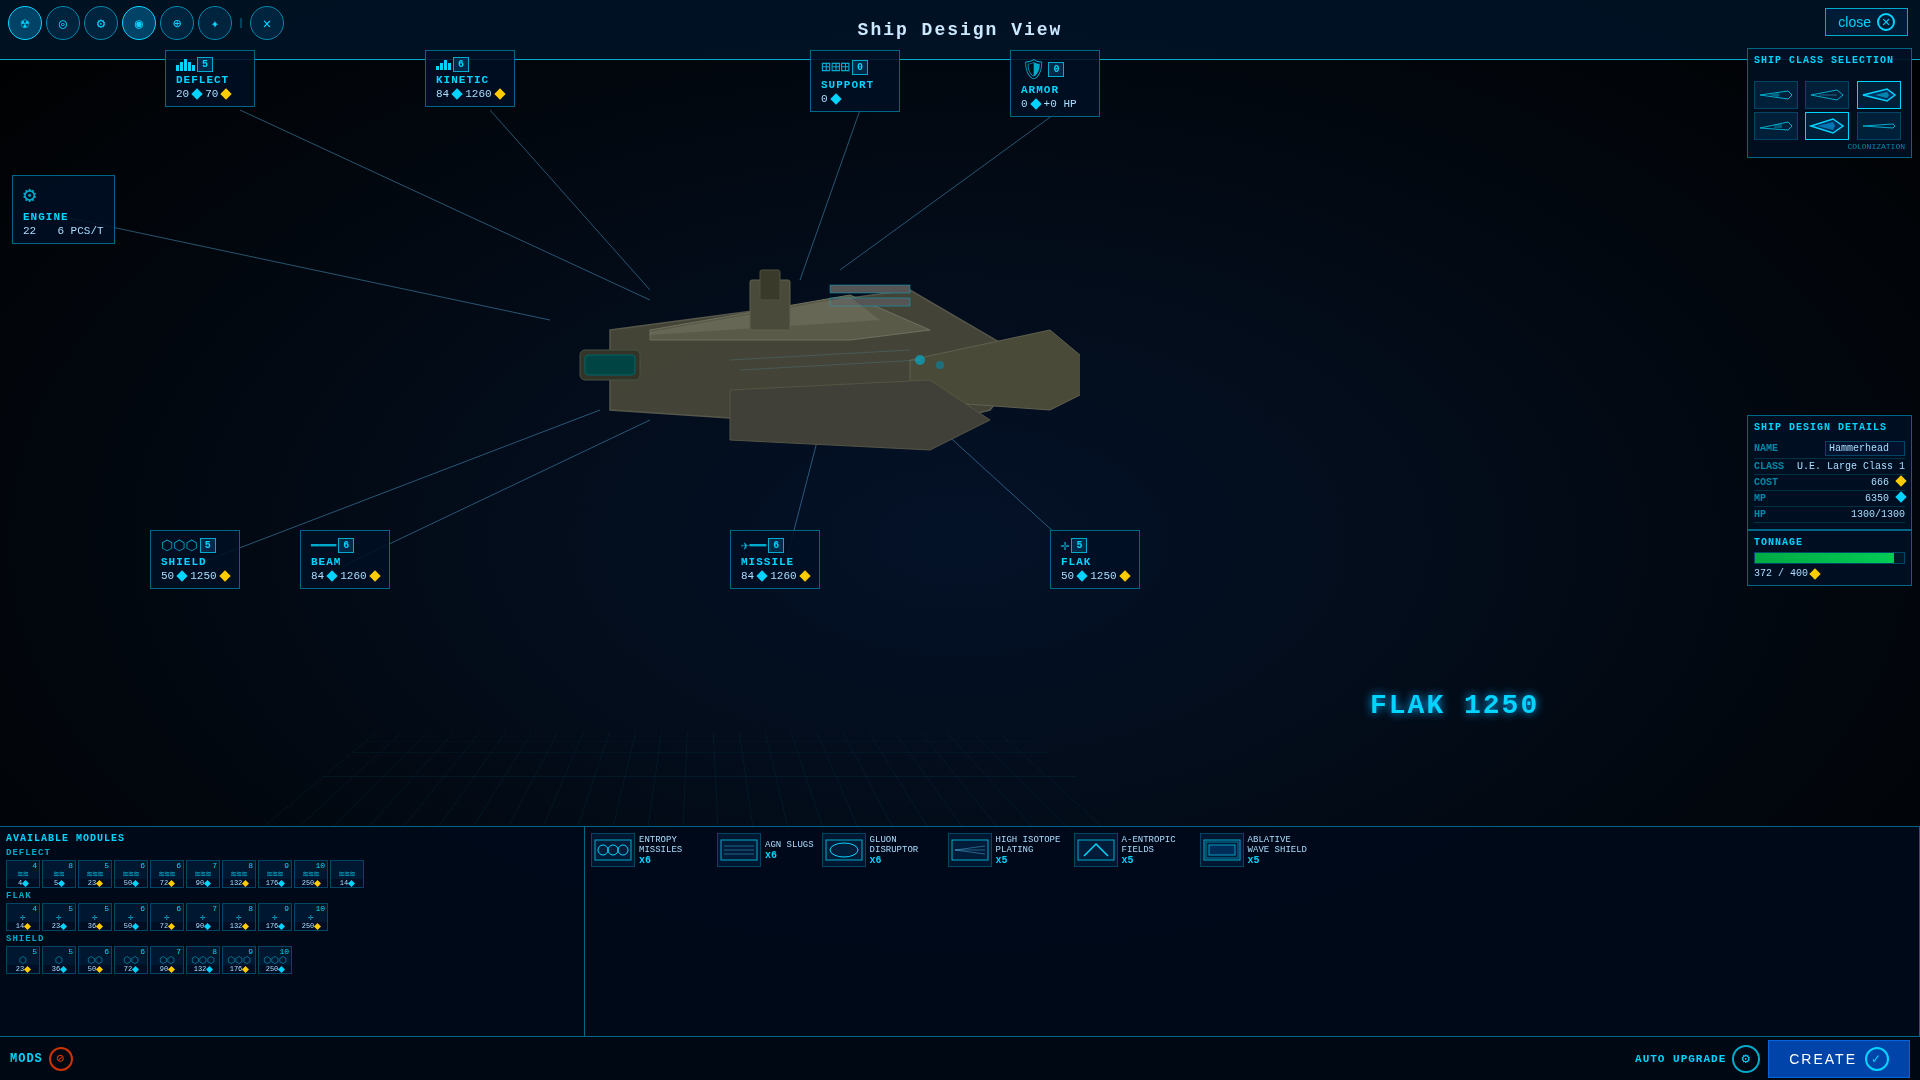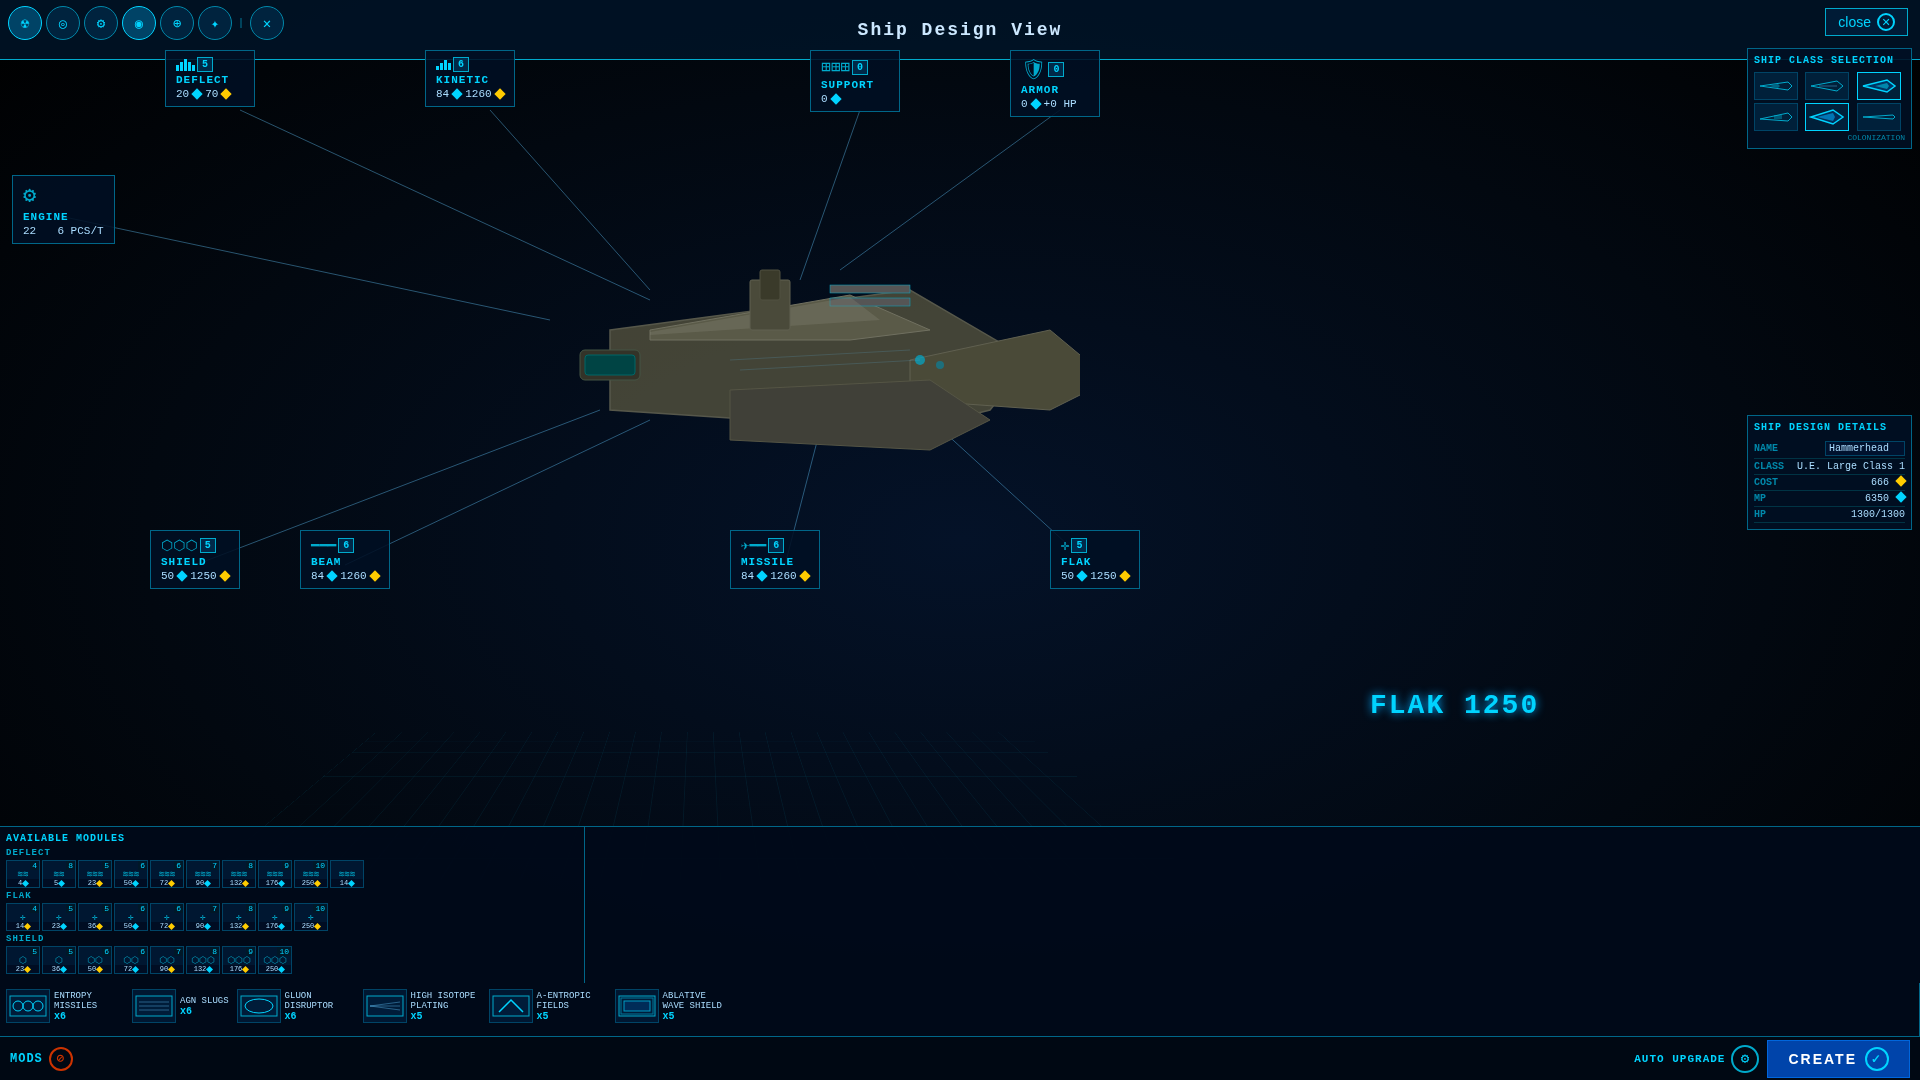--- a/index.html
+++ b/index.html
@@ -167,21 +167,21 @@
       width: 165px;
       background: rgba(0,15,35,0.9);
       border: 1px solid #006688;
       padding: 6px;
     }
     #ship-class-panel .panel-title {
       font-size: 10px;
       font-weight: bold;
       letter-spacing: 1px;
       color: #00d4ff;
-      margin-bottom: 6px;
+      margin-bottom: 15px;
     }
     .ship-thumb-grid {
       display: grid;
       grid-template-columns: 1fr 1fr 1fr;
       gap: 3px;
     }
     .ship-thumb {
       width: 44px; height: 28px;
       background: rgba(0,40,70,0.7);
       border: 1px solid #004466;
@@ -267,21 +267,20 @@
     }
 
     
     #bottom-area {
       position: absolute;
       bottom: 0; left: 0; right: 0;
       height: 210px;
       background: rgba(0,10,25,0.95);
       border-top: 1px solid #006688;
       display: flex;
-      flex-direction: column;
     }
 
     
     #available-modules {
       width: 585px;
       border-right: 1px solid #006688;
       padding: 6px;
     }
     #available-modules .panel-title {
       font-size: 10px;
@@ -440,21 +439,21 @@
       border-radius: 50%;
       display: flex; align-items: center; justify-content: center;
       color: #00d4ff;
       font-size: 14px;
     }
     #create-btn {
       background: #0044aa;
       border: 1px solid #0066dd;
       color: #fff;
       font-size: 14px;
-      font-weight: bold;
+      font-weight: normal;
       letter-spacing: 2px;
       padding: 6px 20px;
       cursor: pointer;
       display: flex; align-items: center; gap: 8px;
     }
     .checkmark-circle {
       width: 24px; height: 24px;
       border: 2px solid #00d4ff;
       border-radius: 50%;
       display: flex; align-items: center; justify-content: center;
@@ -736,20 +735,30 @@
         <span>6350</span>
         <span class="diamond" style="display:inline-block; margin-left:2px;"></span>
       </span>
     </div>
     <div class="detail-row">
       <span class="dl">HP</span>
       <span class="dv">1300/1300</span>
     </div>
   </div>
 
+  <div id="tonnage-section">
+    <div class="panel-title">TONNAGE</div>
+    <div class="tonnage-bar-container">
+      <div class="tonnage-bar" id="tonnage-bar" style="width: 93%;"></div>
+    </div>
+    <div class="tonnage-value">
+      <span>372 / 400</span>
+      <span class="diamond yellow"></span>
+    </div>
+  </div>
 
   <div id="bottom-area" style="position:absolute; bottom:44px; left:0; right:0; height:210px; background:rgba(0,10,25,0.95); border-top:1px solid #006688; display:flex;">
 
     <div id="available-modules">
       <div class="panel-title">AVAILABLE MODULES</div>
 
       <div class="module-grid-section">
         <div class="module-row-label">DEFLECT</div>
         <div class="module-icons-row">
           <div class="module-icon-item">

